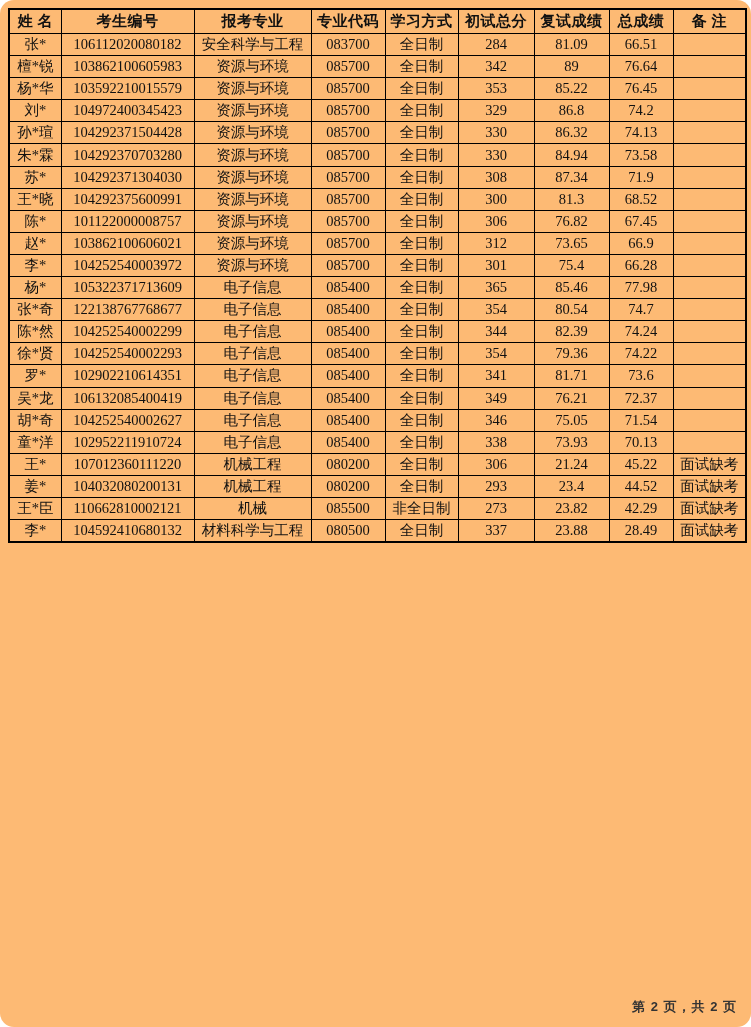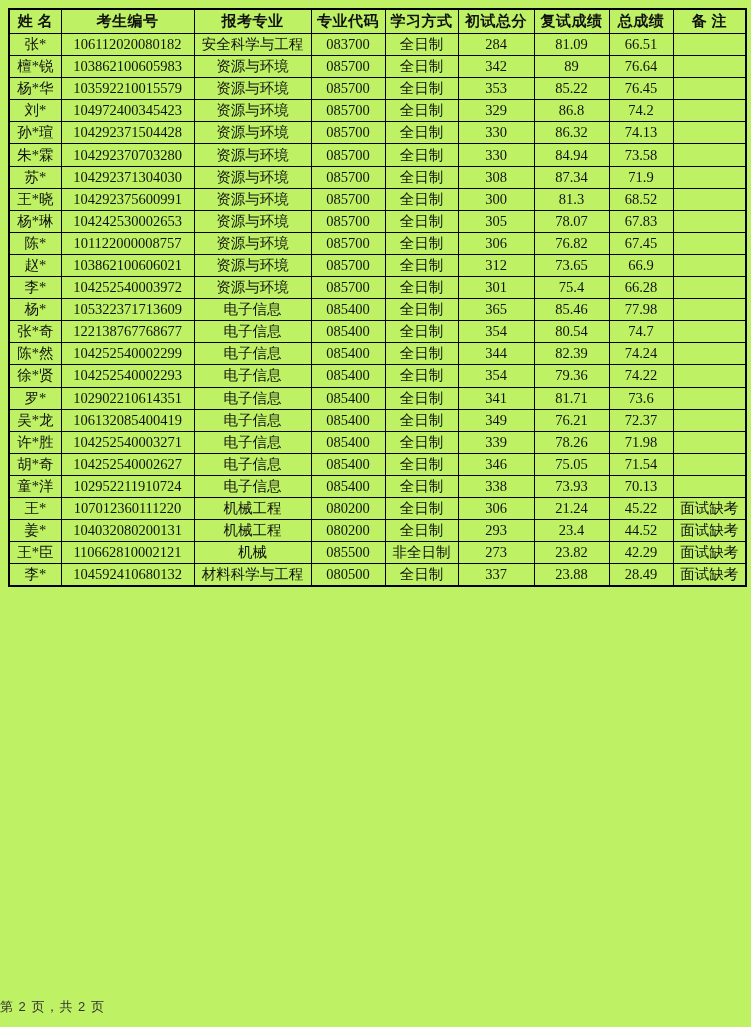--- a/index.html
+++ b/index.html
@@ -11,22 +11,23 @@
     width: 751px;
     height: 1027px;
     position: relative;
     font-family: "Liberation Serif", "DejaVu Serif", serif;
     color: #111111;
   }
   .page {
     position: relative;
     width: 751px;
     height: 1027px;
-    background: #bef264;
+    background: #fdba74;
     overflow: hidden;
+    border-radius: 14px;
   }
   table.results {
     position: absolute;
     left: 8px;
     top: 8px;
     width: 737px;
     border-collapse: collapse;
     table-layout: fixed;
     border: 2px solid #000000;
   }
@@ -48,25 +49,26 @@
   table.results td {
     height: 21.1px;
     font-size: 14.5px;
     font-weight: normal;
   }
   .page-footer {
     position: absolute;
     left: 0;
     top: 998px;
     width: 737px;
-    text-align: left;
+    text-align: right;
     font-family: "Liberation Sans", "DejaVu Sans", sans-serif;
     font-size: 13px;
     color: #333333;
     letter-spacing: 1px;
+    font-weight: bold;
   }
 </style>
 </head>
 <body>
 
 <div class="page">
   <table class="results">
     <colgroup>
         <col style="width: 52px;">
         <col style="width: 133px;">
@@ -174,31 +176,20 @@
           <td>104292375600991</td>
           <td>资源与环境</td>
           <td>085700</td>
           <td>全日制</td>
           <td>300</td>
           <td>81.3</td>
           <td>68.52</td>
           <td></td>
         </tr>
         <tr>
-          <td>杨*琳</td>
-          <td>104242530002653</td>
-          <td>资源与环境</td>
-          <td>085700</td>
-          <td>全日制</td>
-          <td>305</td>
-          <td>78.07</td>
-          <td>67.83</td>
-          <td></td>
-        </tr>
-        <tr>
           <td>陈*</td>
           <td>101122000008757</td>
           <td>资源与环境</td>
           <td>085700</td>
           <td>全日制</td>
           <td>306</td>
           <td>76.82</td>
           <td>67.45</td>
           <td></td>
         </tr>
@@ -281,31 +272,20 @@
         </tr>
         <tr>
           <td>吴*龙</td>
           <td>106132085400419</td>
           <td>电子信息</td>
           <td>085400</td>
           <td>全日制</td>
           <td>349</td>
           <td>76.21</td>
           <td>72.37</td>
-          <td></td>
-        </tr>
-        <tr>
-          <td>许*胜</td>
-          <td>104252540003271</td>
-          <td>电子信息</td>
-          <td>085400</td>
-          <td>全日制</td>
-          <td>339</td>
-          <td>78.26</td>
-          <td>71.98</td>
           <td></td>
         </tr>
         <tr>
           <td>胡*奇</td>
           <td>104252540002627</td>
           <td>电子信息</td>
           <td>085400</td>
           <td>全日制</td>
           <td>346</td>
           <td>75.05</td>

